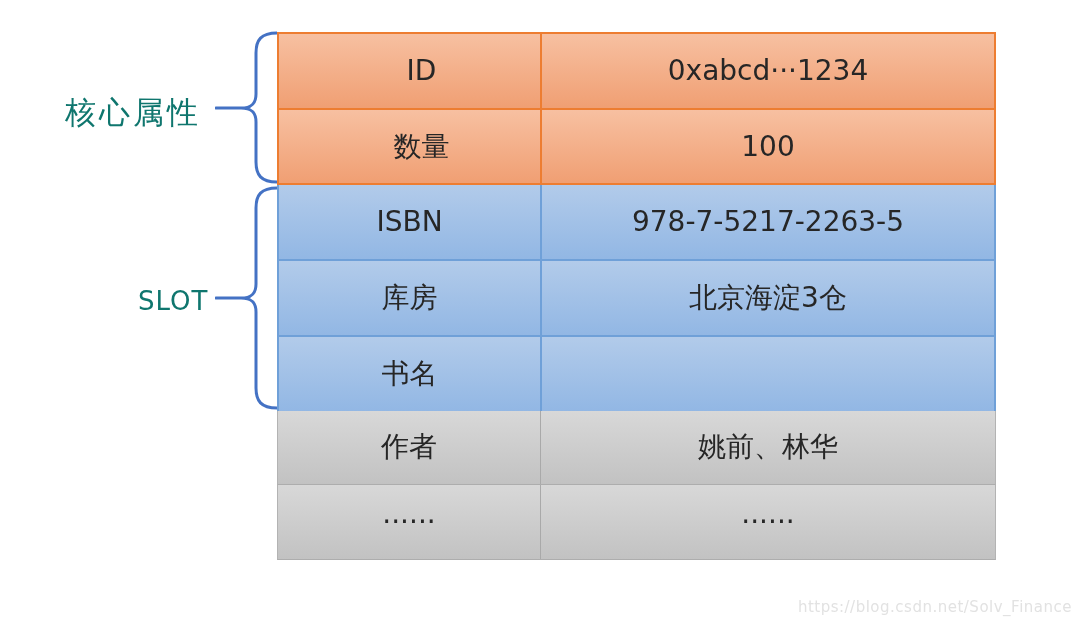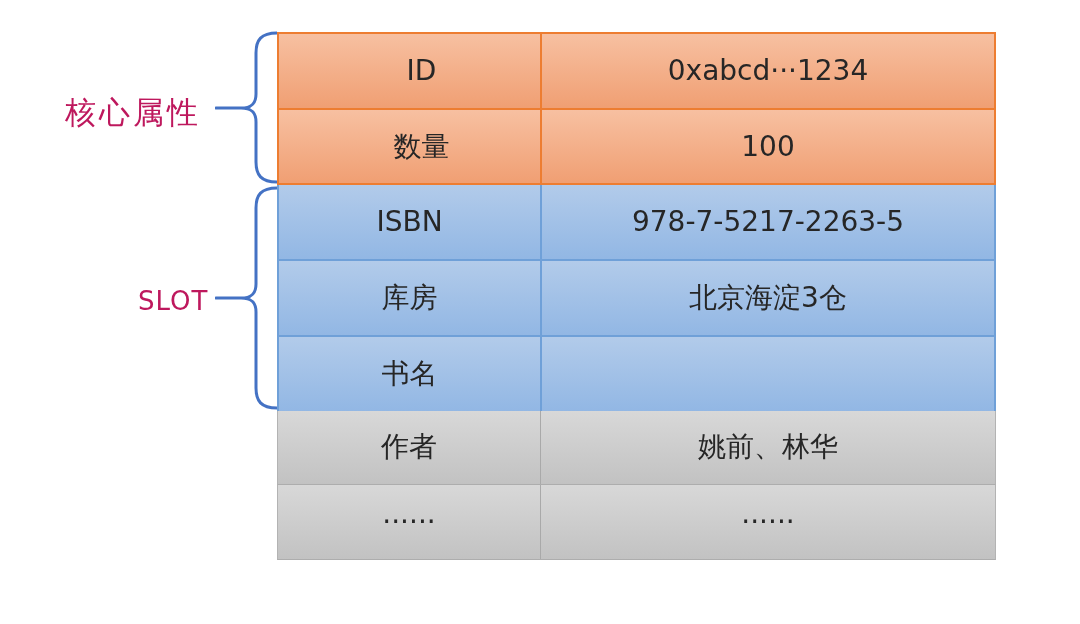--- a/index.html
+++ b/index.html
@@ -38,21 +38,21 @@
   
   .row.other{
     background:linear-gradient(180deg,#D8D8D8 0%,#C2C2C2 100%);
     border-left:1px solid #B3B3B3;border-right:1px solid #B3B3B3;
     border-bottom:1px solid #ADADAD;
   }
   .row.other .cell.label{border-right:1px solid #A9A9A9;}
   
   .brace{position:absolute;}
   .brace path{stroke:#4472C4;stroke-width:3;fill:none;stroke-linecap:round;stroke-linejoin:round;}
-  .side-label{position:absolute;color:#be185d;white-space:nowrap;}
+  .side-label{position:absolute;color:#0f766e;white-space:nowrap;}
   .side-label.core-label{left:65px;top:92px;font-size:31px;letter-spacing:3px;}
   .side-label.slot-label{left:118px;top:286px;font-size:26px;letter-spacing:1px;margin-left:20px;}
   
   .watermark{
     position:absolute;right:8px;bottom:8px;font-size:15px;color:#E2E2E2;
     letter-spacing:0.5px;
   }
 </style>
 </head>
 <body>
@@ -100,14 +100,15 @@
       <div class="cell value">姚前、林华</div>
     </div>
 
     <div class="row other">
       <div class="cell label">······</div>
       <div class="cell value">······</div>
     </div>
 
   </div>
 
+  <div class="watermark">https://blog.csdn.net/Solv_Finance</div>
 
 </div>
 
 </body></html>

